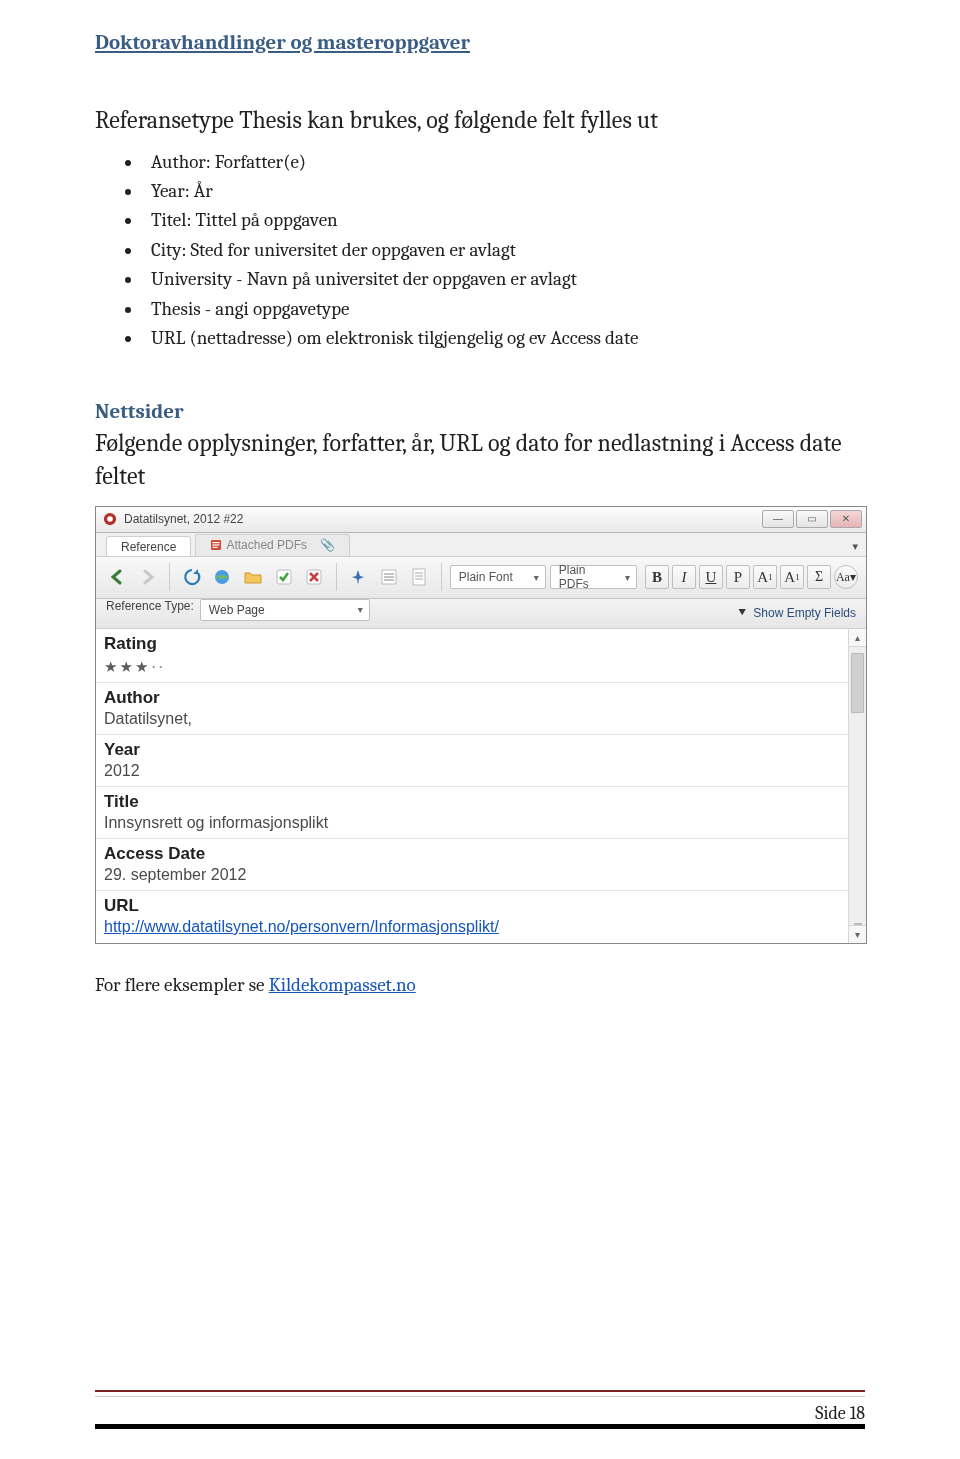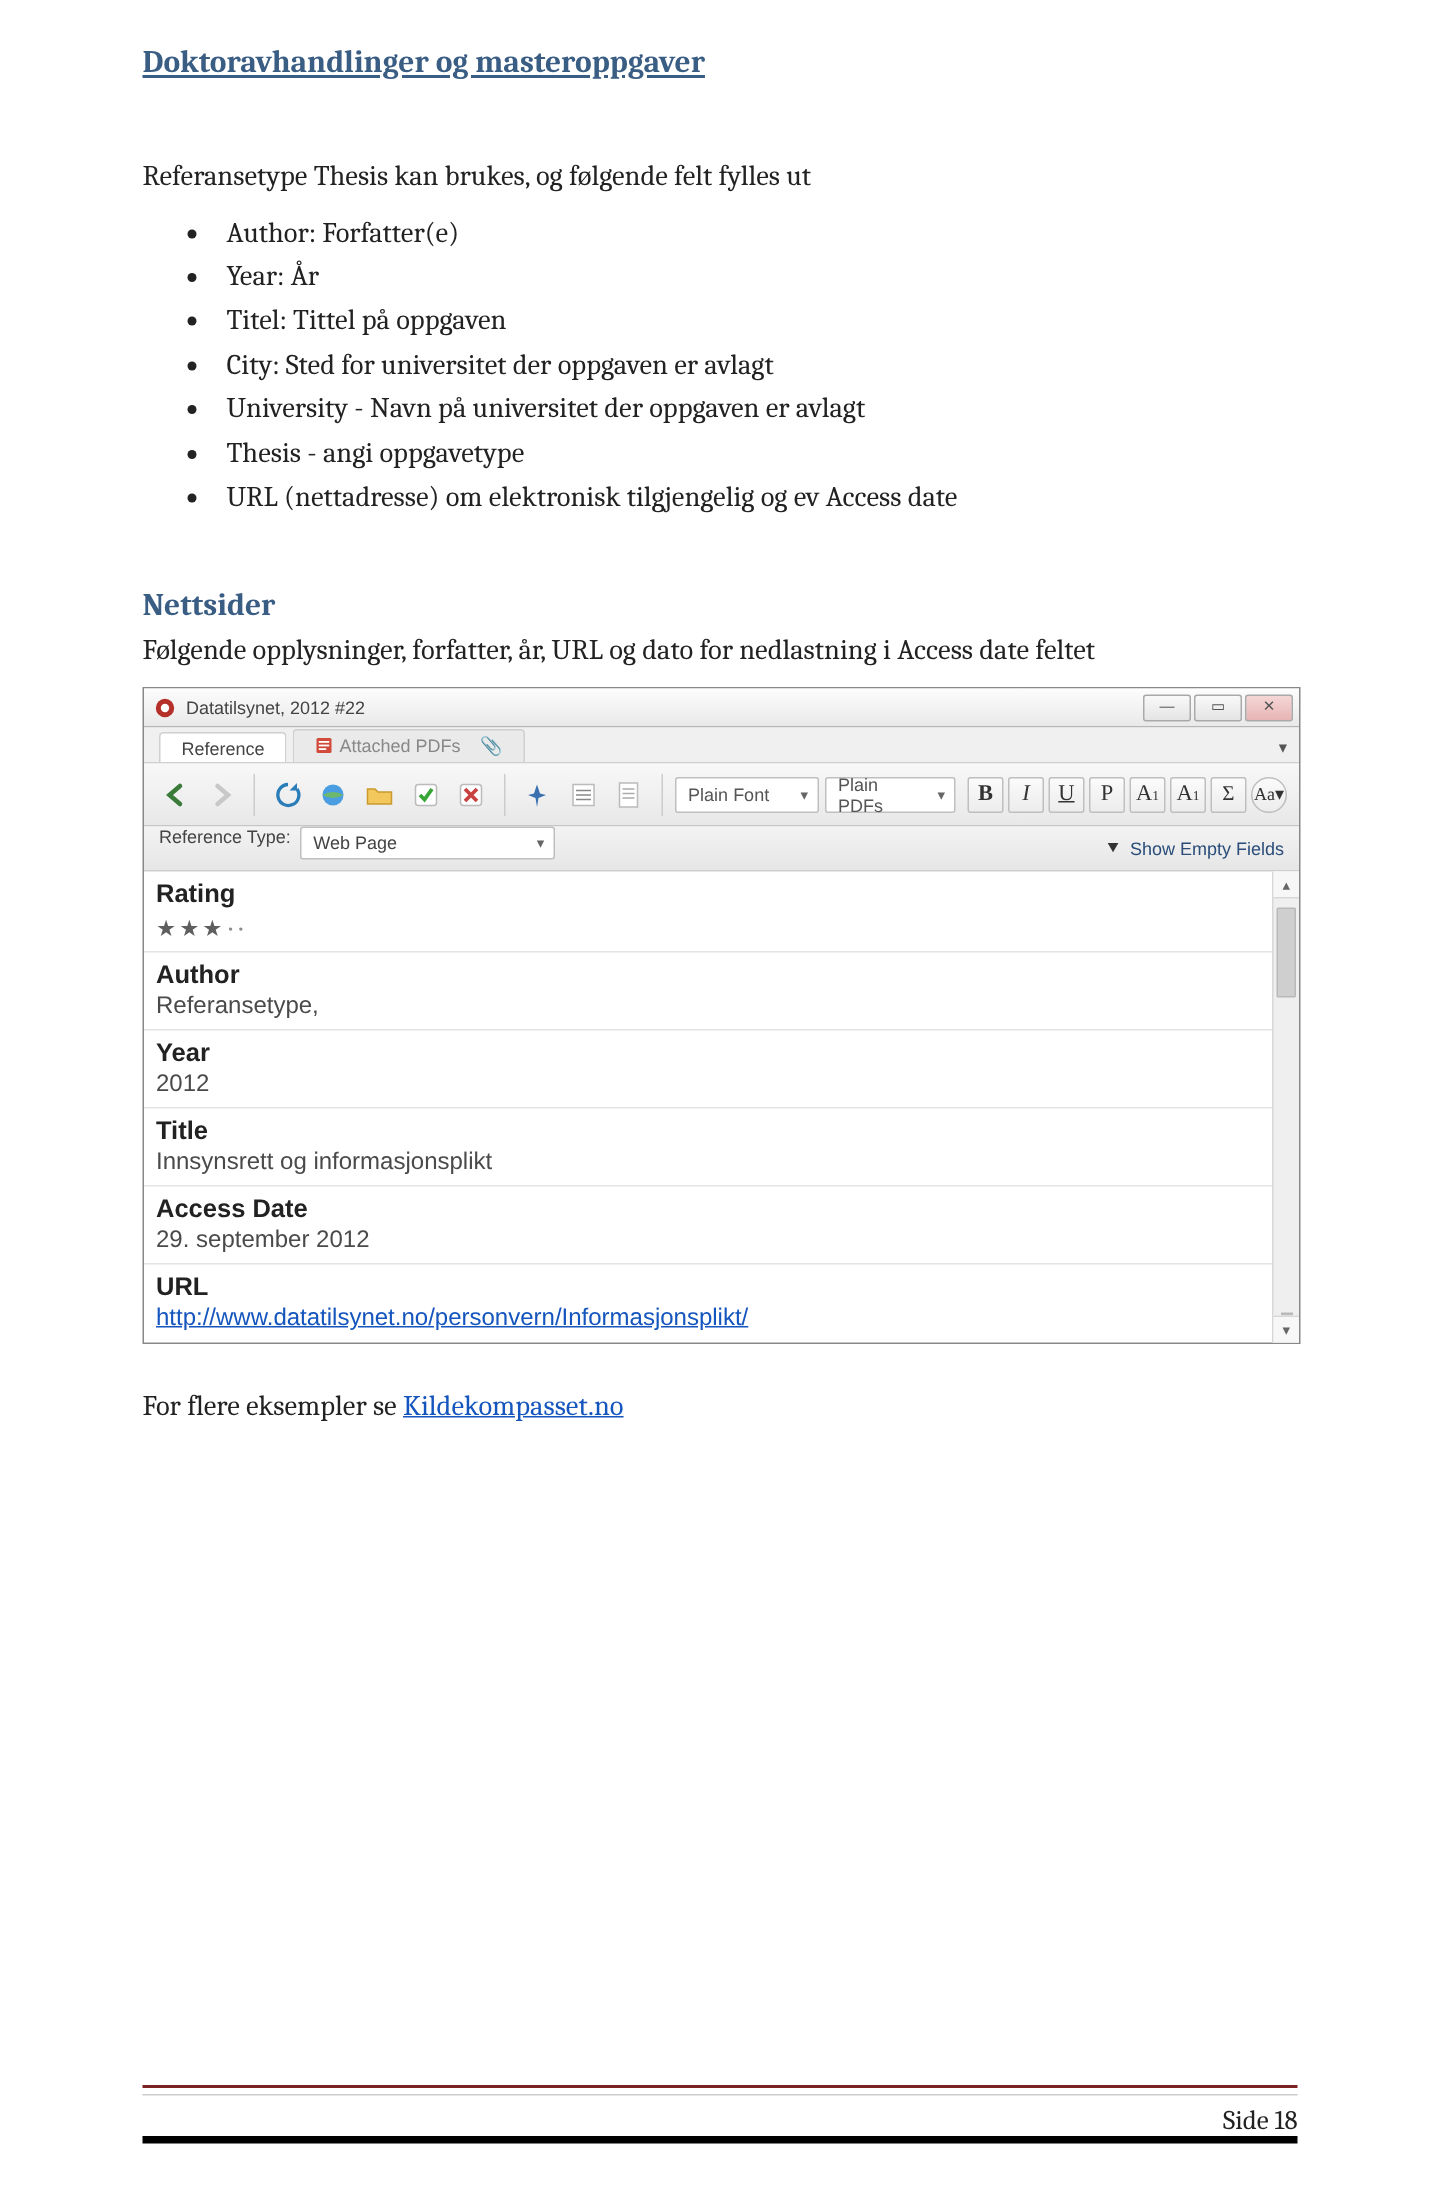--- a/index.html
+++ b/index.html
@@ -16,21 +16,21 @@
   }
   h2.section-title {
     font-family: Cambria, Georgia, serif;
     font-weight: bold;
     font-size: 21px;
     color: #3a5d84;
     text-decoration: underline;
     text-decoration-color: #3a5d84;
     margin-bottom: 50px;
   }
-  p { font-size: 19px; line-height: 1.4; }
+  p { font-size: 24px; line-height: 1.4; }
   ul { margin: 10px 0 45px 48px; }
   ul li { font-size: 19px; line-height: 1.55; padding-left: 8px; }
   h2.sub-title {
     font-family: Cambria, Georgia, serif;
     font-weight: bold;
     font-size: 21px;
     color: #3a5d84;
     margin-bottom: 4px;
   }
 
@@ -387,21 +387,21 @@
         <div class="field-label">Rating</div>
         <div class="rating">
           <span class="star">★</span>
           <span class="star">★</span>
           <span class="star">★</span>
           <span class="dot">•</span>
           <span class="dot">•</span>
         </div>
         <div class="field-sep"></div>
         <div class="field-label">Author</div>
-        <div class="field-value">Referansetype,</div>
+        <div class="field-value">Datatilsynet,</div>
         <div class="field-sep"></div>
         <div class="field-label">Year</div>
         <div class="field-value">2012</div>
         <div class="field-sep"></div>
         <div class="field-label">Title</div>
         <div class="field-value">Innsynsrett og informasjonsplikt</div>
         <div class="field-sep"></div>
         <div class="field-label">Access Date</div>
         <div class="field-value">29. september 2012</div>
         <div class="field-sep"></div>

